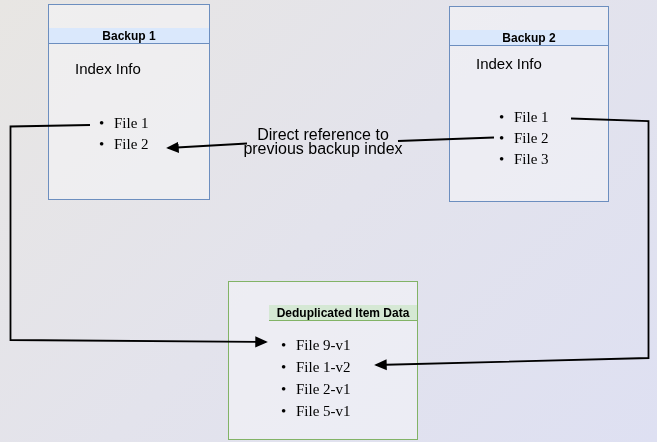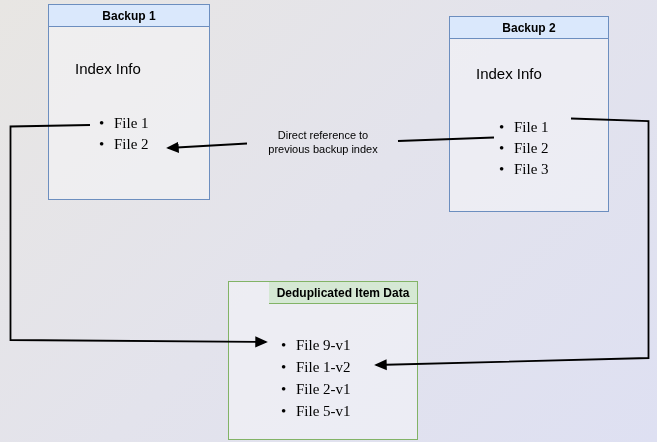--- a/index.html
+++ b/index.html
@@ -29,25 +29,26 @@
   .box {
     position: absolute;
     background: rgba(247, 247, 249, 0.5);
   }
   .box.blue  { border: 1.5px solid var(--blue-border); }
   .box.green { border: 1.5px solid var(--green-border); padding-left: 40px; }
   .box-header {
     display: flex;
     align-items: center;
     justify-content: center;
-    height: 22px;
+    height: 16px;
     font-size: 12px;
     font-weight: bold;
     line-height: 22px;
     white-space: nowrap;
+    margin-top: 23px;
   }
   .blue .box-header {
     background: var(--blue-header-fill);
     border-bottom: 1.5px solid var(--blue-border);
   }
   .green .box-header {
     background: var(--green-header-fill);
     border-bottom: 1.5px solid var(--green-border);
   }
   .body-label {
@@ -70,21 +71,21 @@
     display: inline-block;
     width: 15px;
     font-size: 15px;
   }
   .annotation {
     position: absolute;
     left: 230px;
     top: 128px;
     width: 186px;
     text-align: center;
-    font-size: 11px;
+    font-size: 16px;
     line-height: 14px;
     white-space: nowrap;
   }
   svg.connector-layer {
     position: absolute;
     left: 0; top: 0;
     width: 657px; height: 442px;
     pointer-events: none;
     z-index: 5;
   }
@@ -116,21 +117,21 @@
     <div class="box-header">
       <span>Backup 1</span>
     </div>
     <div class="body-label" style="left:26px; top:55px;">Index Info</div>
     <ul class="file-list" style="left:50px; top:108px;">
       <li>File 1</li>
       <li>File 2</li>
     </ul>
   </div>
 
-  <div class="box blue bk" style="left:449px; top:16px; width:160px; height:196px;">
+  <div class="box blue bk" style="left:449px; top:6px; width:160px; height:196px;">
     <div class="box-header">
       <span>Backup 2</span>
     </div>
     <div class="body-label" style="left:26px; top:48px;">Index Info</div>
     <ul class="file-list" style="left:49px; top:100px;">
       <li>File 1</li>
       <li>File 2</li>
       <li>File 3</li>
     </ul>
   </div>

